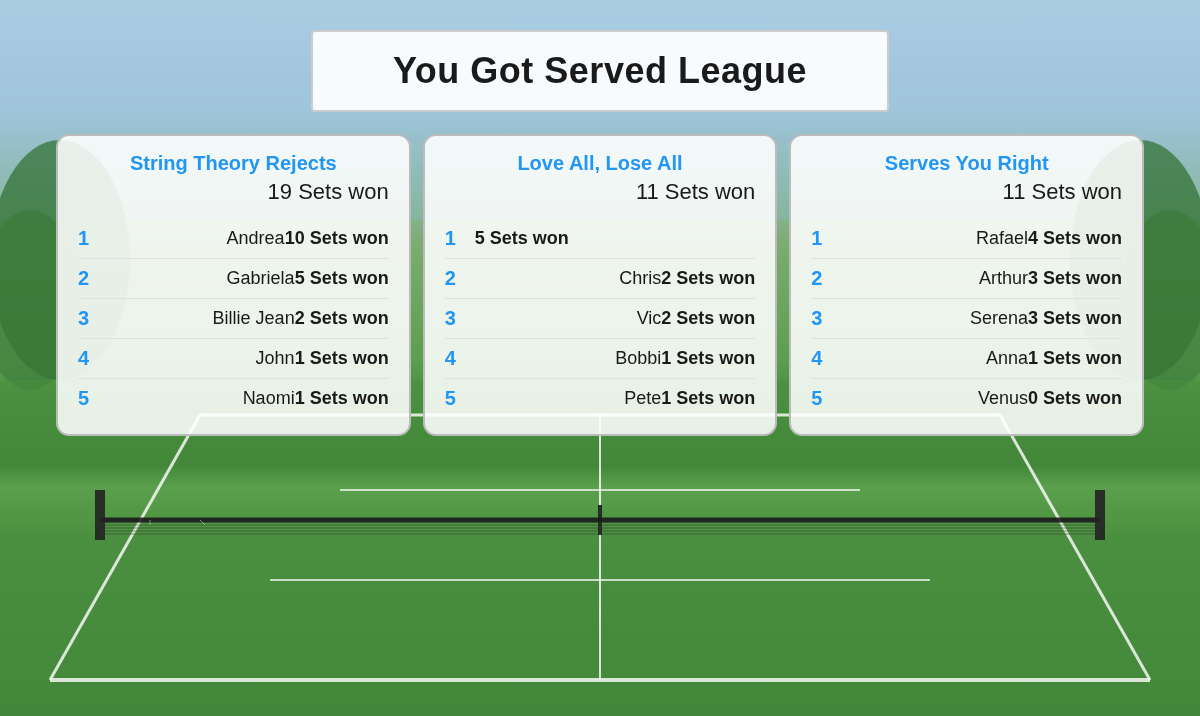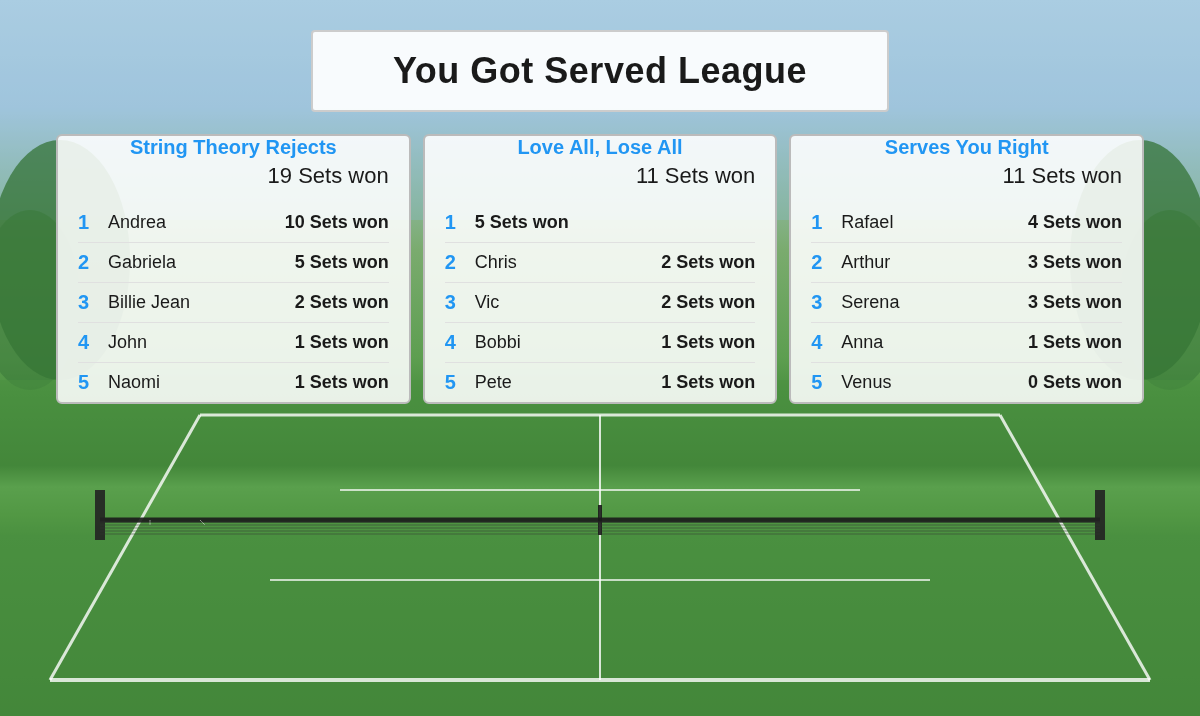--- a/index.html
+++ b/index.html
@@ -70,22 +70,22 @@
       gap: 0;
       width: 100%;
       max-width: 1100px;
     }
 
     
     .team-panel {
       flex: 1;
       background: rgba(255,255,255,0.88);
       border: 2px solid #bbb;
-      border-radius: 6px;
-      padding: 0 20px;
+      border-radius: 13px;
+      padding: 16px 20px;
       margin: 0 6px;
     }
 
     .team-name {
       font-size: 20px;
       font-weight: 700;
       color: #2196F3;
       text-align: center;
       margin-bottom: 4px;
     }
@@ -116,20 +116,21 @@
       color: #2196F3;
       width: 30px;
       flex-shrink: 0;
     }
 
     .player-name {
       font-size: 18px;
       font-weight: 400;
       color: #1a1a1a;
       flex: 1;
+      text-align: right;
     }
 
     .player-sets {
       font-size: 18px;
       font-weight: 700;
       color: #1a1a1a;
       text-align: center;
     }
   </style>
 </head>

